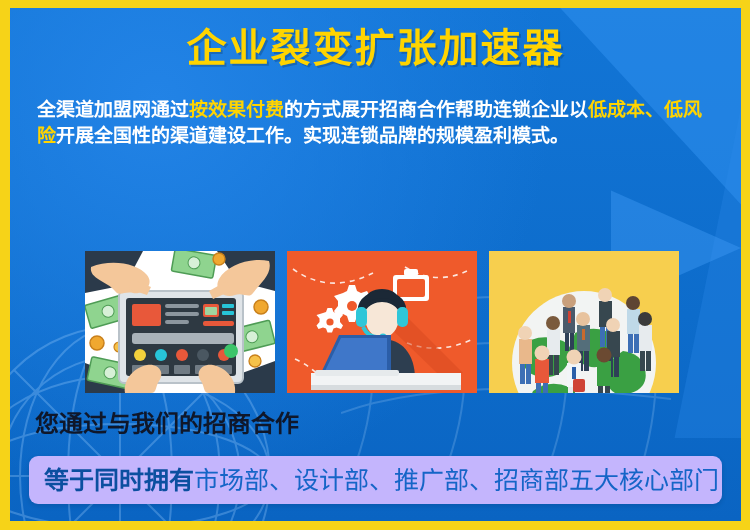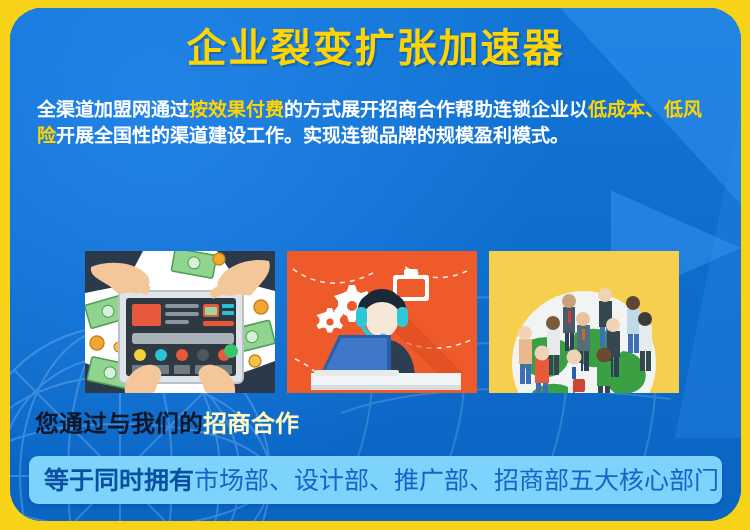--- a/index.html
+++ b/index.html
@@ -9,21 +9,20 @@
     background:#f6d318;
   }
   .banner{
     position:relative;width:750px;height:530px;box-sizing:border-box;
     background:#f6d318;
     padding:8px 9px 9px 10px;
   }
   .stage{
     position:relative;width:100%;height:100%;overflow:hidden;
     background:#0f72d4;
-    border-radius:32px;
   }
   
   .bg-grad{
     position:absolute;inset:0;
     background:
       radial-gradient(circle at 20% 18%, #2283e6 0%, rgba(34,131,230,0) 55%),
       linear-gradient(180deg,#1275d6 0%,#0d6ccb 60%,#0a64c2 100%);
   }
   .accent-tri-a{
     position:absolute;right:-40px;top:-10px;width:230px;height:250px;
@@ -78,25 +77,25 @@
     flex:0 0 190px;
   }
   .shot svg{display:block;width:190px;height:142px;}
 
   
   .foot-line{
     position:absolute;left:25px;top:404px;
     font-size:24px;font-weight:bold;line-height:1;white-space:nowrap;
   }
   .foot-line .y{color:#0f172a;}
-  .foot-line .w{color:#fef9c3;}
+  .foot-line .w{color:#0f172a;}
   .whitebar{
     position:absolute;left:19px;top:448px;
     width:calc(100% - 38px);height:48px;
-    background:#7dd3fc;border-radius:9px;
+    background:#c4b5fd;border-radius:9px;
     display:flex;align-items:center;
     box-shadow:0 2px 5px rgba(0,0,0,.12);
   }
   .whitebar .txt{
     padding-left:15px;font-size:25px;line-height:1;white-space:nowrap;
   }
   .whitebar .b{color:#0b4fa0;font-weight:bold;}
   .whitebar .n{color:#1565c7;font-weight:normal;}
 </style>
 </head>

